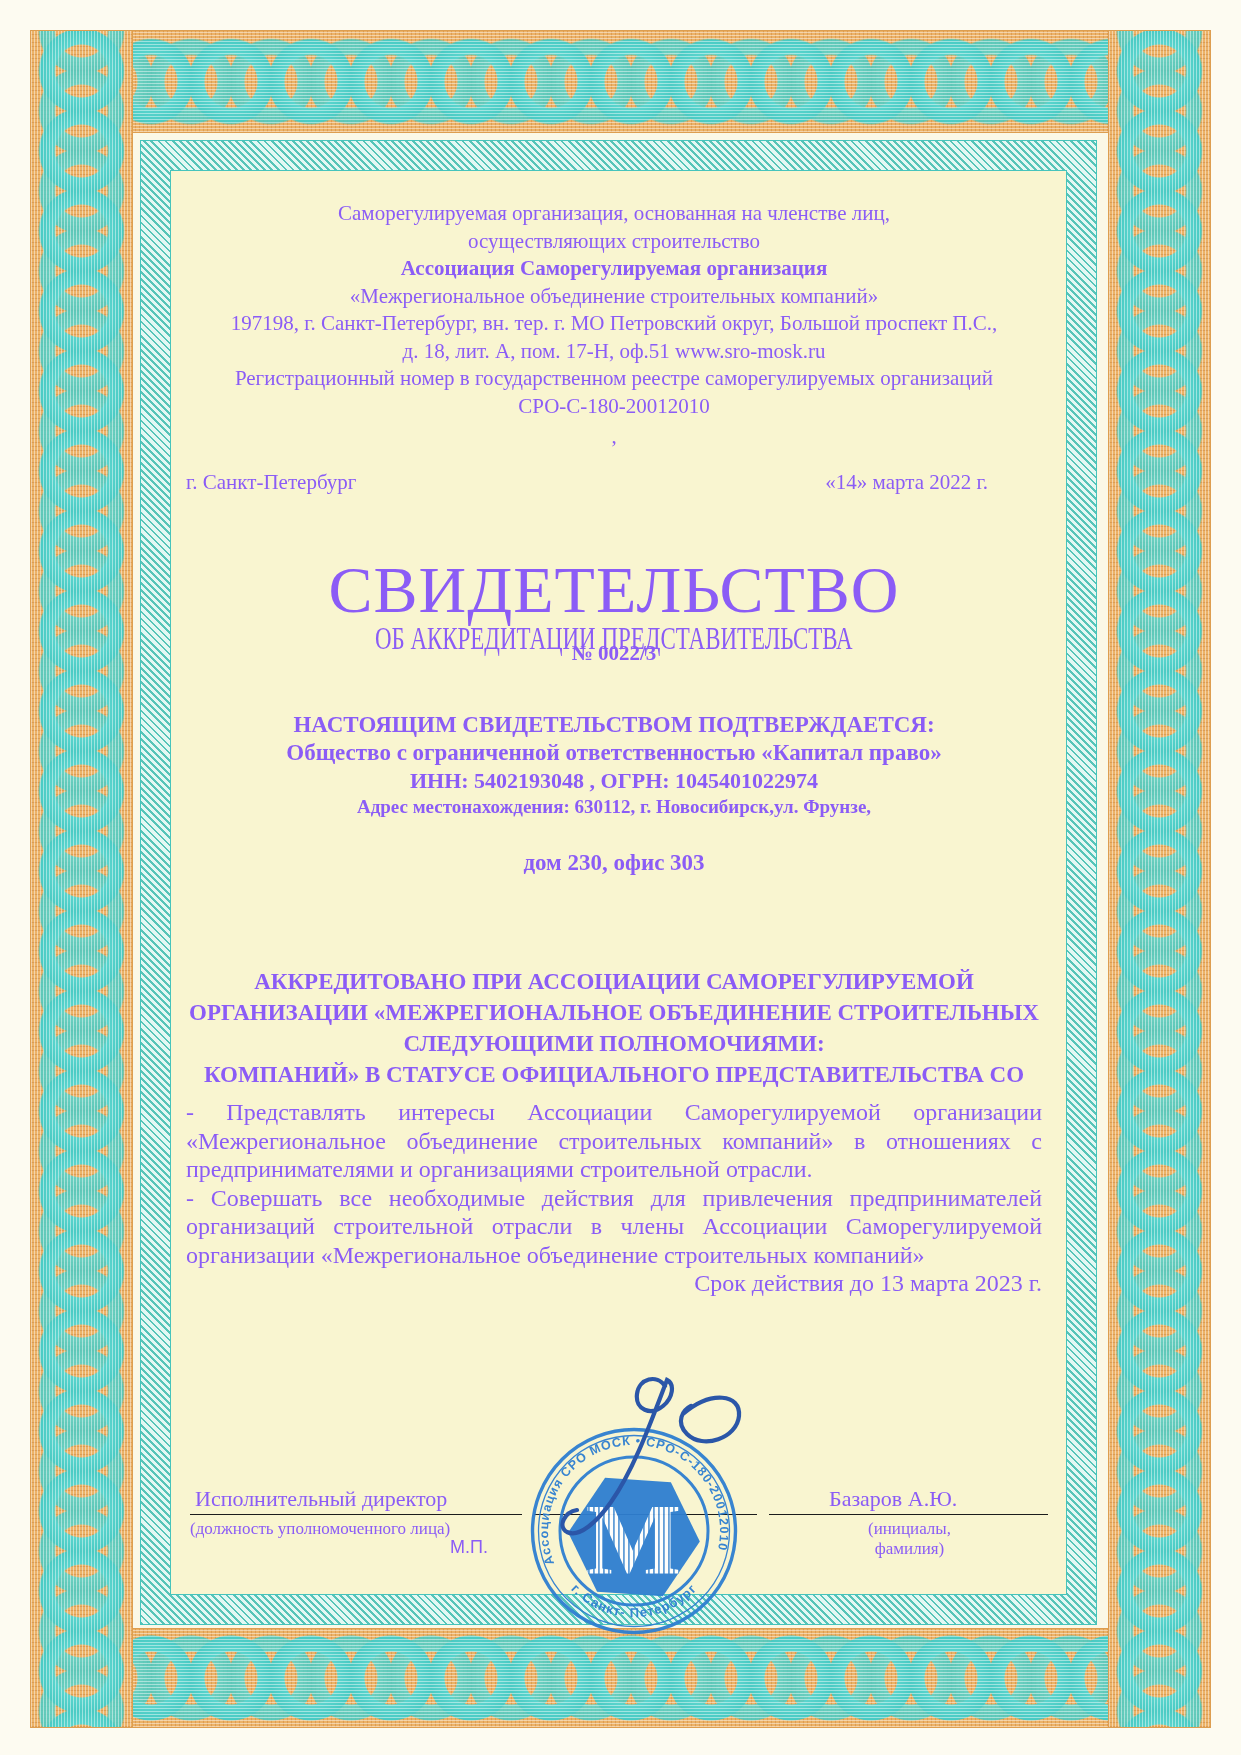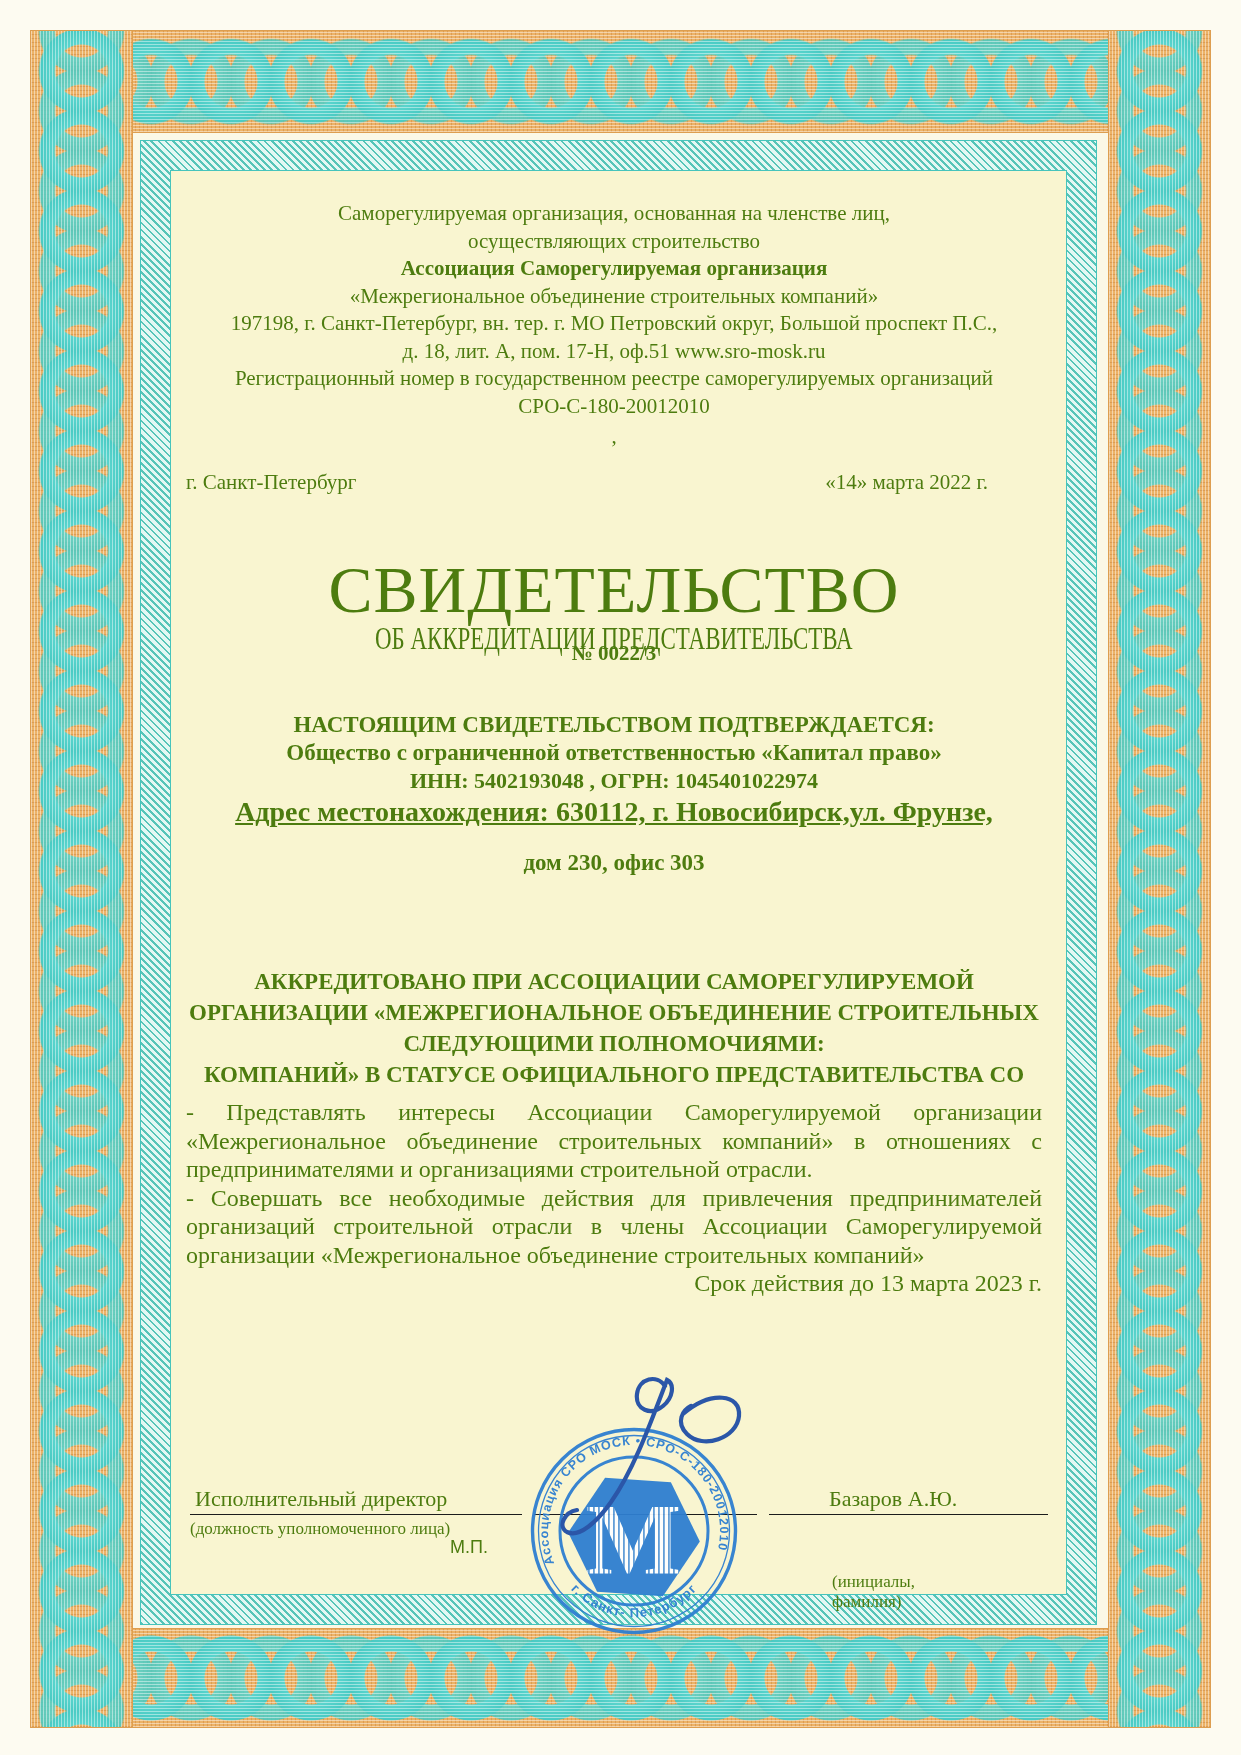--- a/index.html
+++ b/index.html
@@ -1,17 +1,17 @@
 <!DOCTYPE html>
 <html><head>
 <meta charset="utf-8">
 <style>
   html,body{margin:0;padding:0;background:#ffffff;}
   #page{position:relative;width:1241px;height:1755px;background:#fdfbf1;overflow:hidden;
-        font-family:"Liberation Serif","DejaVu Serif",serif;color:#4d7c0f;}
+        font-family:"Liberation Serif","DejaVu Serif",serif;color:#8b5cf6;}
 
   
   .gb{position:absolute;background-color:#ecb267;border:1px solid #dd9e50;box-sizing:border-box;}
   .gb-h{background-image:
       repeating-linear-gradient(0deg, rgba(255,255,255,.45) 0 1px, rgba(255,255,255,0) 1px 3px),
       radial-gradient(46px circle at 40px 50px, rgba(236,178,103,0) 26px, #5ad4cd 27px, #49cac3 42px, rgba(236,178,103,0) 43px),
       radial-gradient(46px circle at 40px 50px, rgba(236,178,103,0) 26px, rgba(90,212,205,.88) 27px, rgba(73,202,195,.88) 42px, rgba(236,178,103,0) 43px),
       repeating-linear-gradient(90deg, rgba(190,112,40,.33) 0 1px, rgba(0,0,0,0) 1px 4px);
     background-size:auto,80px 100px,80px 100px,auto;
     background-position:0 0,0 50%,40px 50%,0 0;}
@@ -44,35 +44,35 @@
   #comma-line{top:424px;font-size:21px;}
   #place{left:186px;top:470px;font-size:21px;}
   #date{left:700px;width:288px;top:470px;font-size:21px;text-align:right;}
   #main-title{top:550px;font-size:66px;line-height:80px;letter-spacing:1px;font-weight:normal;}
   #sub-title{top:622px;font-size:31px;line-height:34px;white-space:nowrap;}
   #sub-title span{display:inline-block;transform:scaleX(.74);transform-origin:center;}
   #cert-number{top:641px;font-size:21px;}
   #confirm-heading{top:712px;font-size:23px;}
   #company-line{top:740px;font-size:23px;}
   #requisites-line{top:768px;font-size:22px;}
-  #address-line1{top:796px;font-size:28px;text-decoration:underline;}
+  #address-line1{top:796px;font-size:19px;}
   #address-line2{top:850px;font-size:23px;}
   #accreditation-block{top:966px;font-size:23px;line-height:31px;font-weight:bold;}
   #powers-block{top:1098px;font-size:24px;line-height:28.5px;text-align:justify;}
   #powers-block p{margin:0;}
   #validity-line{padding-left:22px;font-weight:normal;text-align:right;}
 
   
   .sig-label{font-size:22px;}
   .sig-caption{font-size:17px;}
   .sig-line{position:absolute;top:1514px;border-top:1.8px solid #1c1c1c;height:0;}
   #position-label{left:195px;top:1486px;}
   #name-label{left:829px;top:1486px;}
   #position-caption{left:190px;width:292px;top:1519px;}
-  #name-caption{left:832px;width:155px;top:1572px;text-align:left;}
+  #name-caption{left:832px;width:155px;top:1519px;text-align:center;}
   #seal-mark{left:450px;top:1537px;font-size:18px;font-family:"Liberation Sans","DejaVu Sans",sans-serif;}
 
   #stamp-svg{position:absolute;left:528px;top:1425px;width:212px;height:212px;opacity:.95;}
   #signature-svg{position:absolute;left:515px;top:1372px;width:260px;height:200px;}
 </style>
 </head>
 <body>
 
 <div id="page">
 

